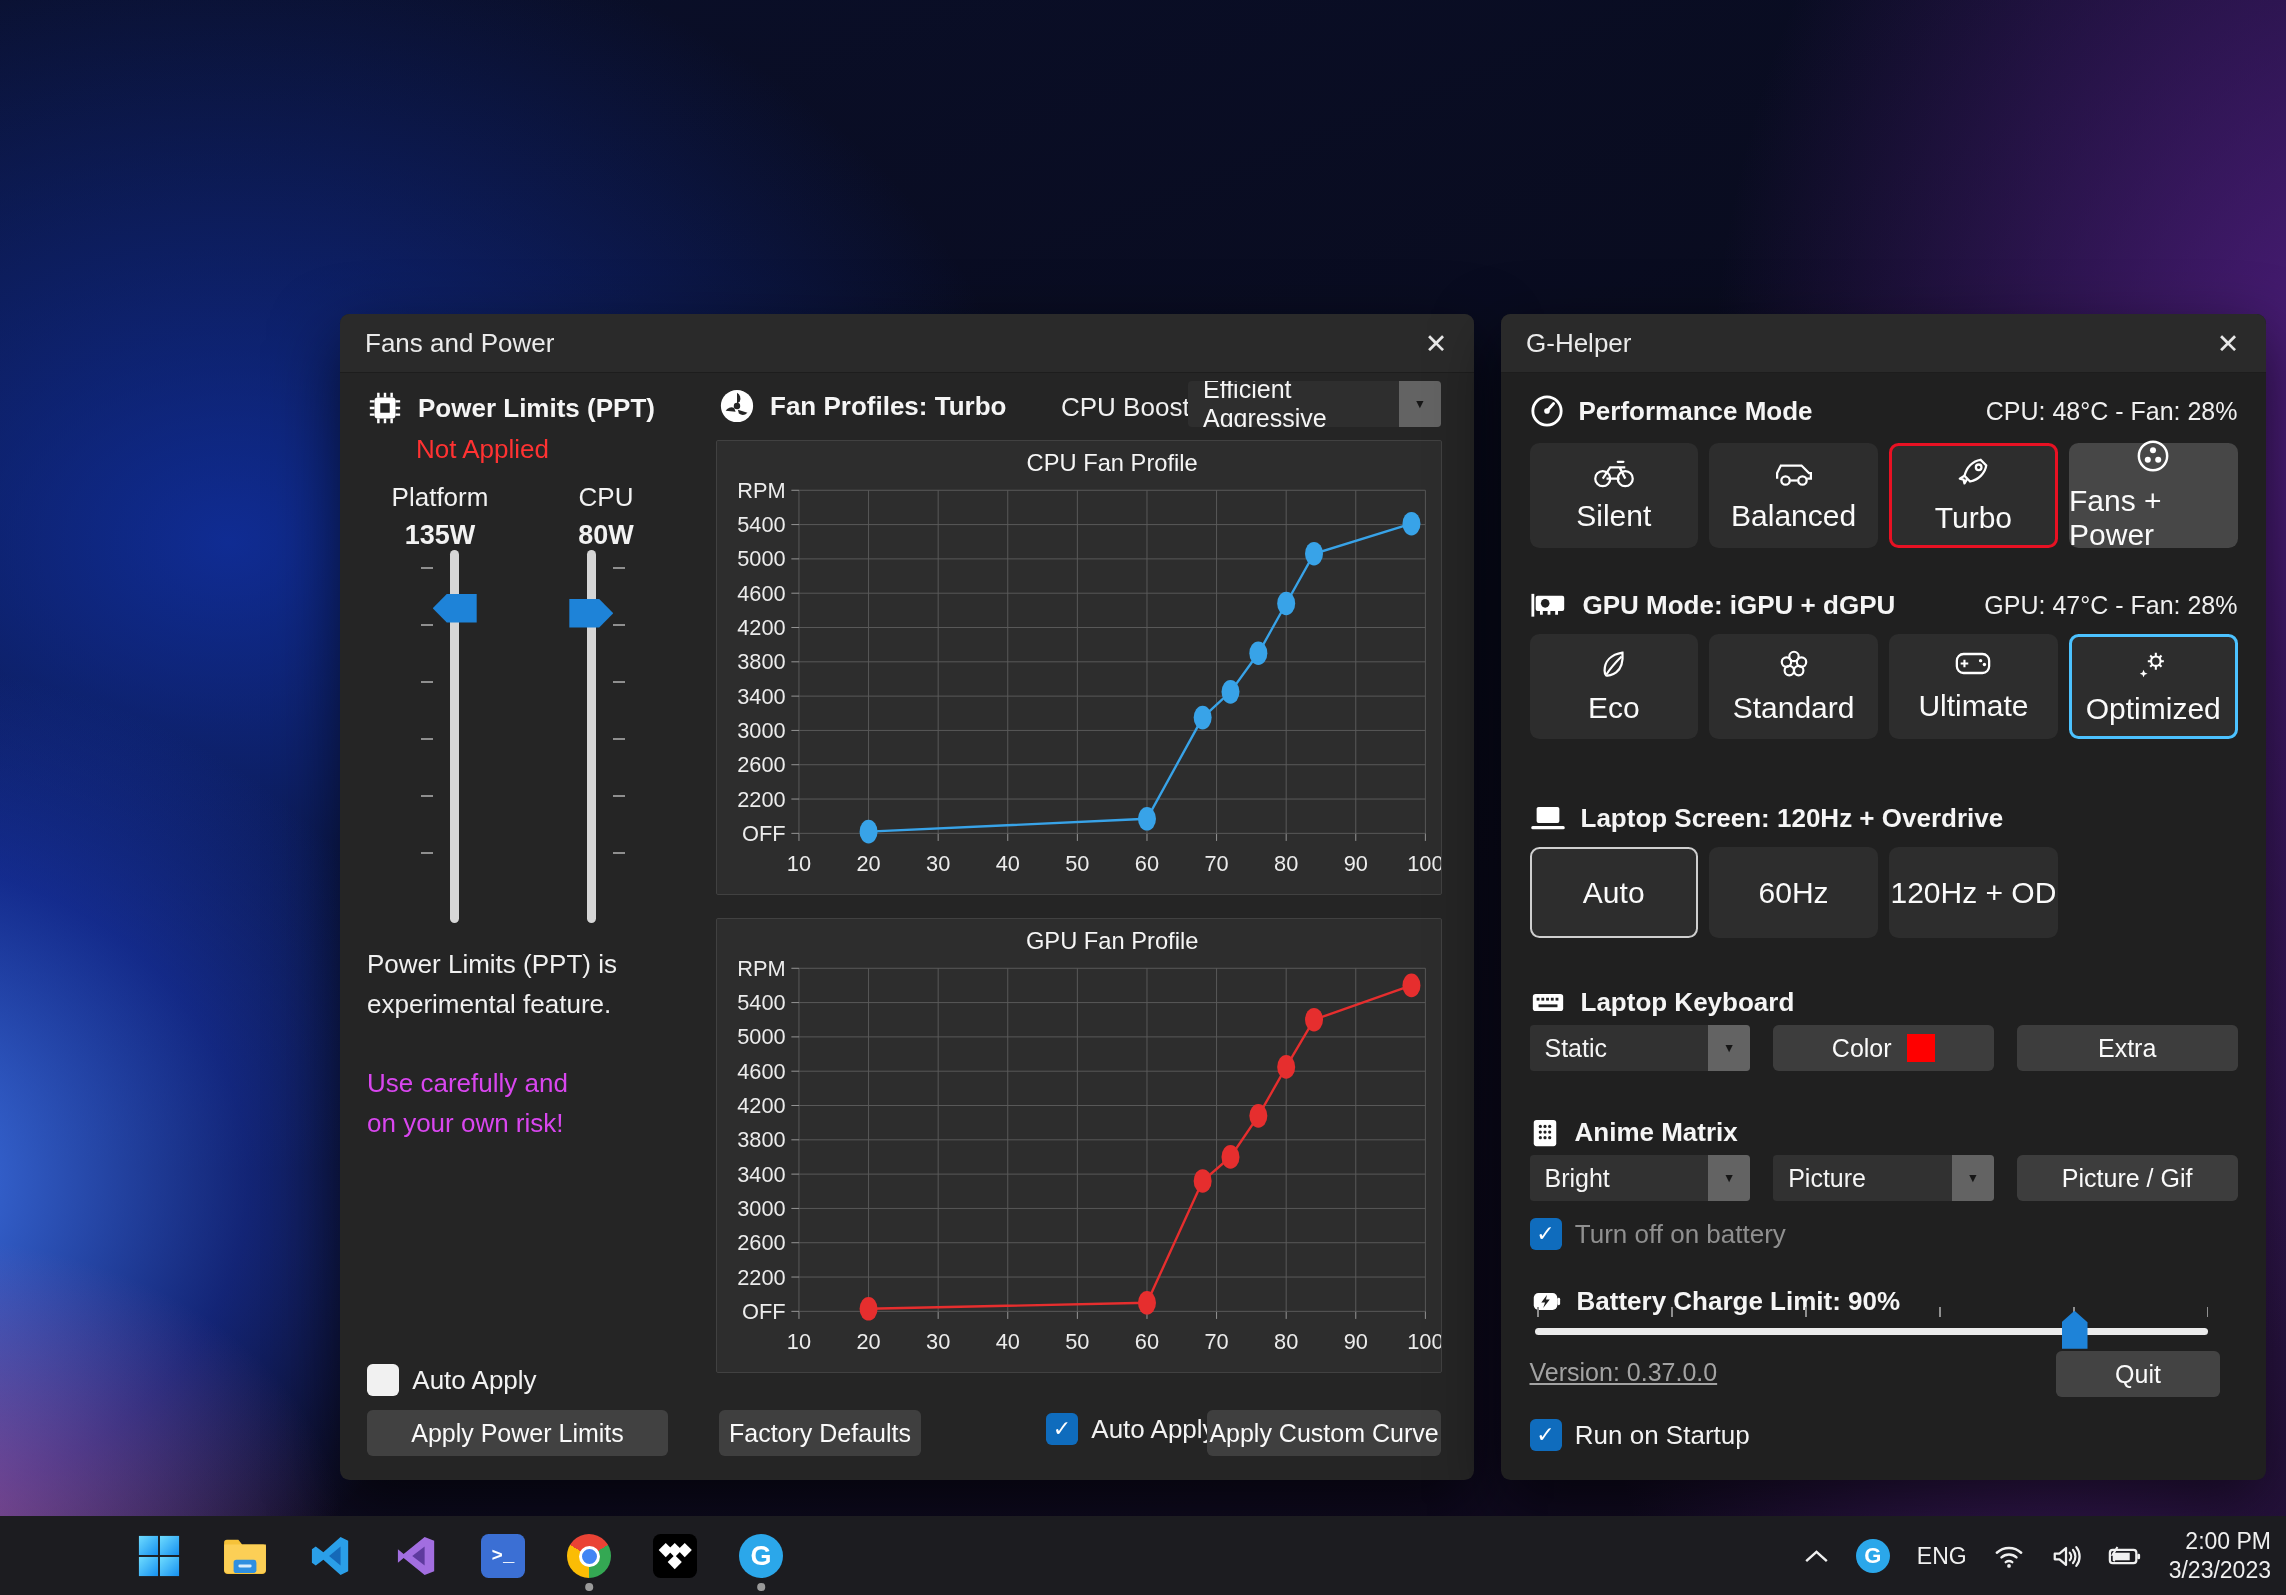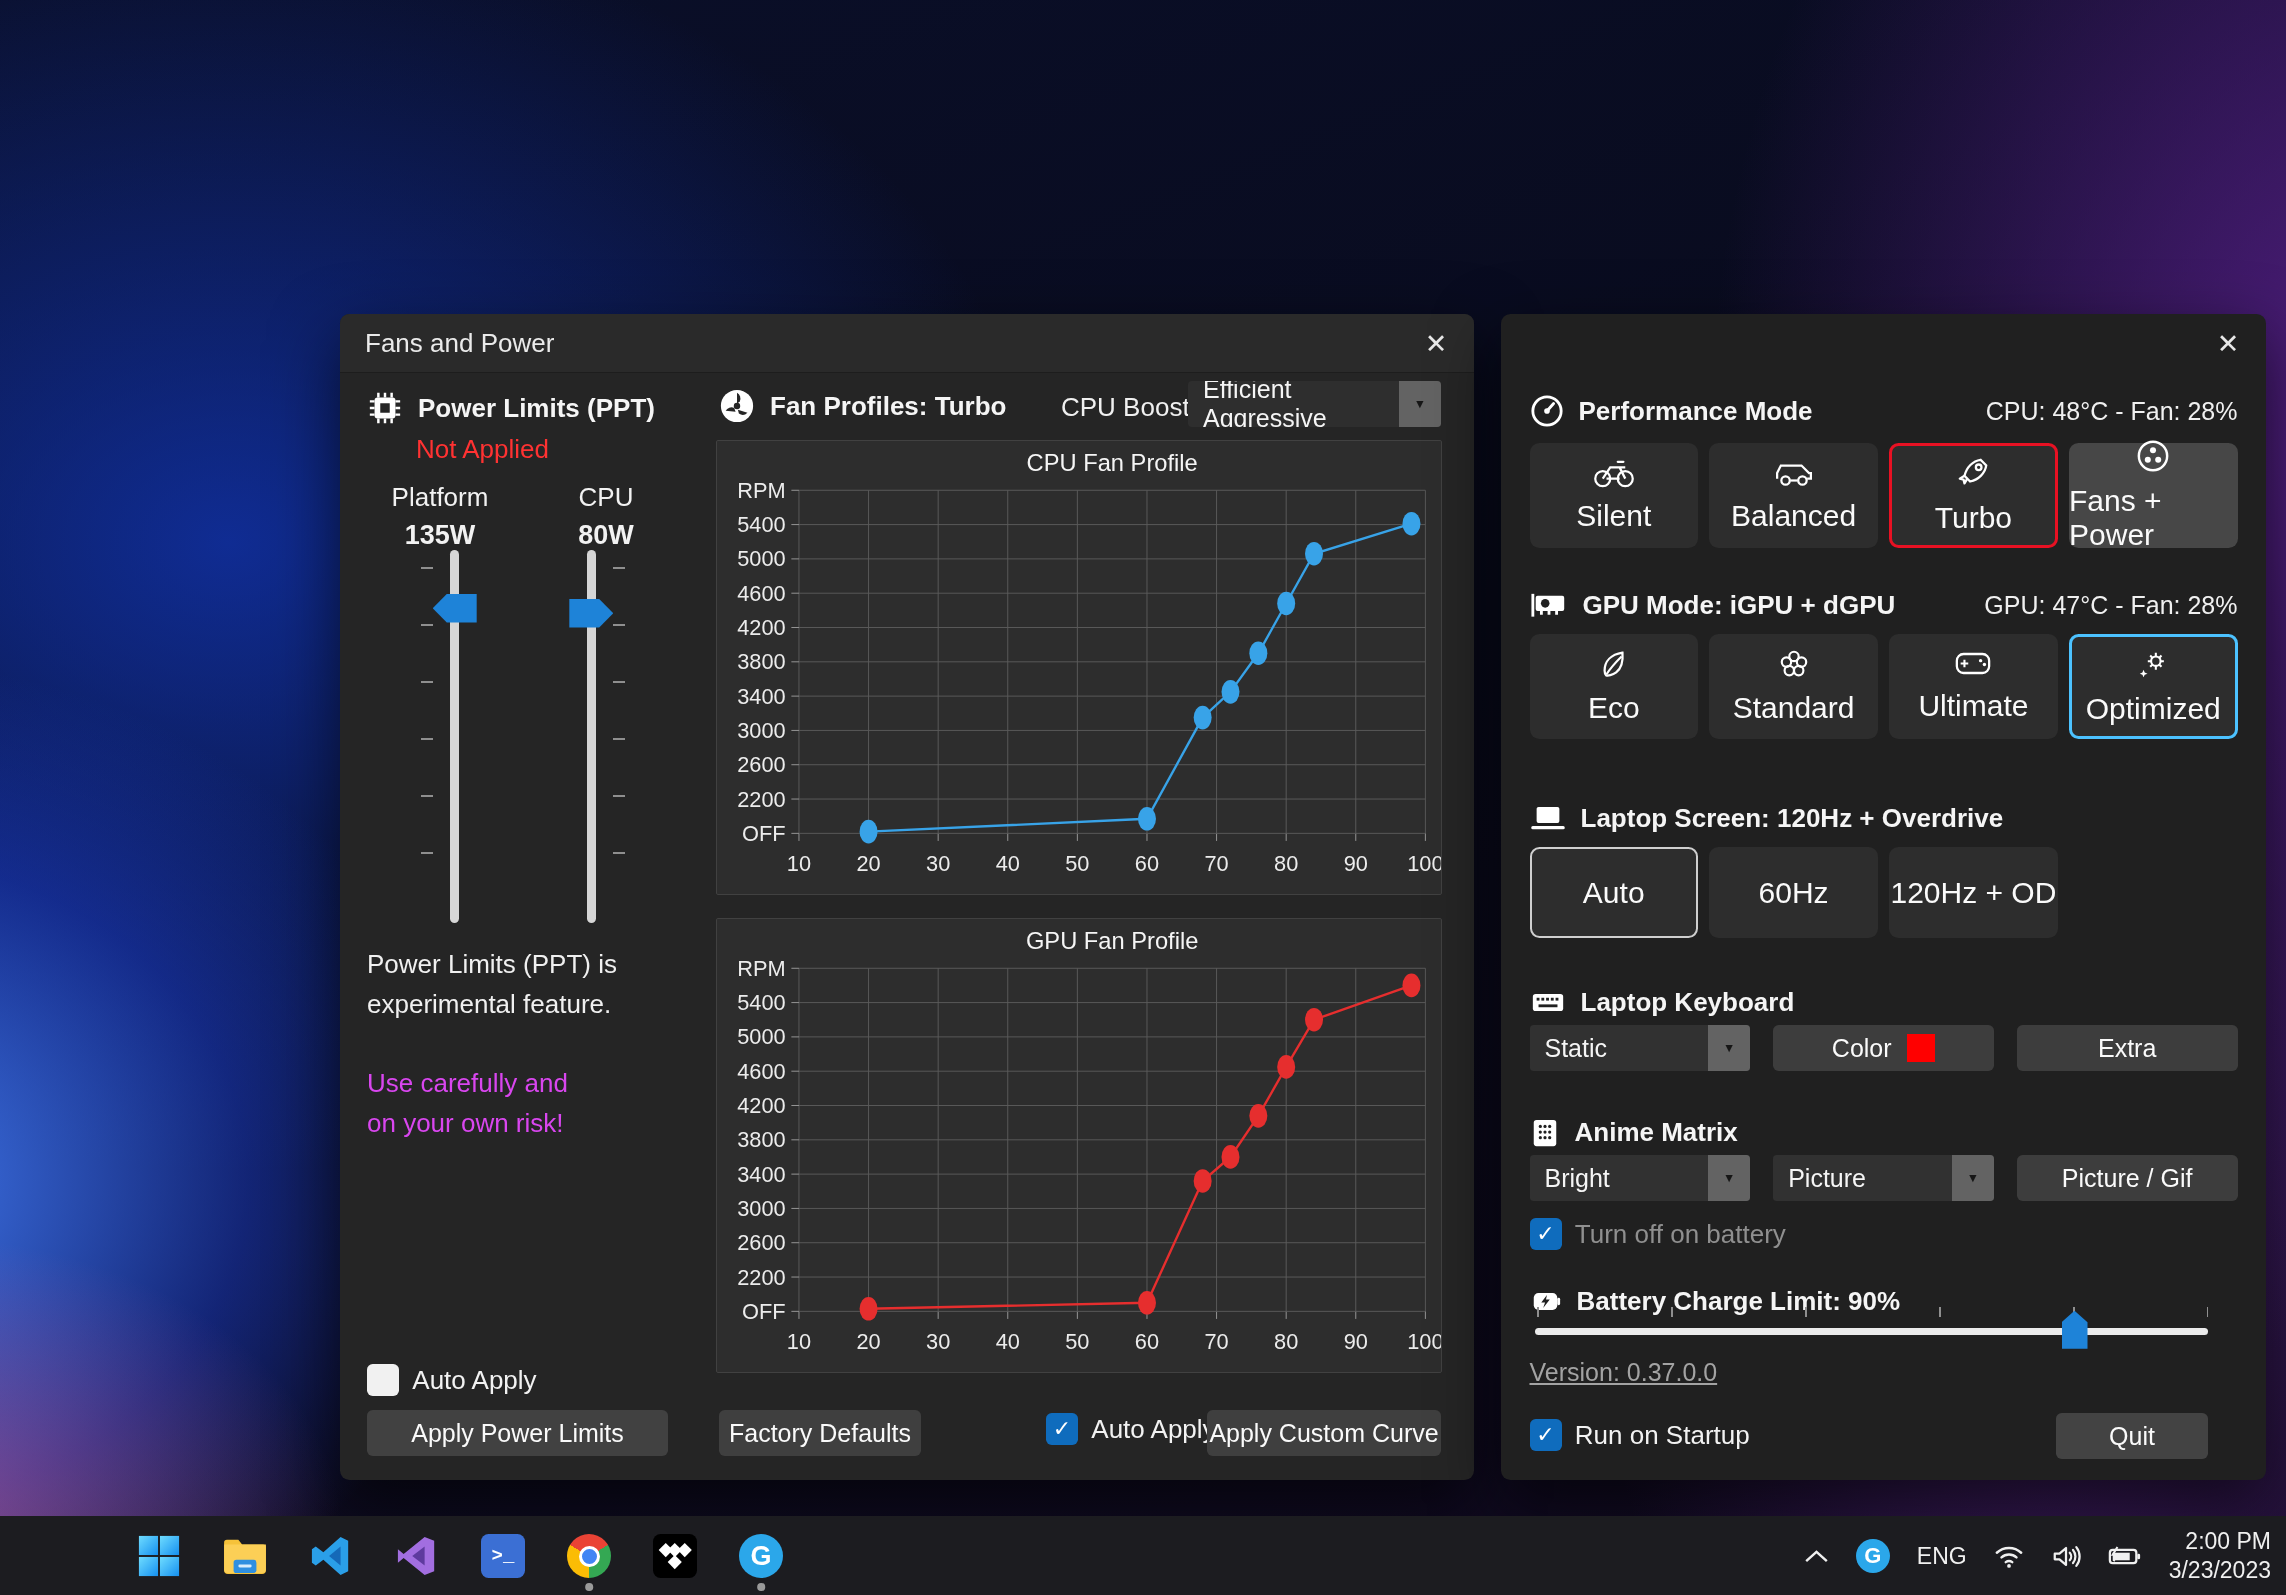--- a/index.html
+++ b/index.html
@@ -94,21 +94,21 @@
   .gh-bat-head  { top:972px; }
   .bat-slider   { position:absolute; left:28.5px; top:993px; width:708px; height:57px; }
   .bat-ticks    { position:absolute; left:7.6px; top:0; width:671px; height:9.5px;
                   background:repeating-linear-gradient(to right,#8f8f8f 0 1.9px,transparent 1.9px 134px); }
   .bat-track    { position:absolute; left:5.7px; top:21px; width:673px; height:6.7px; background:#ebebeb; border-radius:3.8px; }
   .bat-thumb    { position:absolute; left:532px; top:3.8px; width:26px; height:38px; background:#1e83d8;
                   clip-path:polygon(50% 0,100% 30%,100% 100%,0 100%,0 30%); }
   .gh-version   { position:absolute; left:28.5px; top:1044px; font-size:25px; color:#a3a3a3;
                   text-decoration:underline; }
   .gh-startup   { position:absolute; left:28.5px; top:1105px; }
-  .gh-quit      { position:absolute; left:555px; top:1099px; width:152px; background:#434343; }
+  .gh-quit      { position:absolute; left:555px; top:1037px; width:164px; background:#434343; }
   .swatch-red   { width:28.5px; height:28.5px; background:#ff0000; margin-left:15px; }
   .kb-color     { background:#3d3d3d; } .kb-extra { background:#3d3d3d; } .mx-pic { background:#3d3d3d; }
 
   
   .ic { flex:0 0 auto; display:block; }
 
   
   .taskbar { position:absolute; left:0; bottom:0; width:100%; height:80px; background:#1c1c20; }
   .tb-apps { position:absolute; left:135px; top:0; height:80px; display:flex; align-items:center; gap:38px; }
   .tb-app  { position:relative; width:48px; height:48px; display:flex; align-items:center; justify-content:center; }
@@ -362,20 +362,23 @@
   <div class="auto2 chk-row">
     <div class="chk on">
       <span>✓</span>
     </div>
     <span>Auto Apply</span>
   </div>
   <div class="btn btn-curve">Apply Custom Curve</div>
 </div>
 
 <div class="win win-gh">
+  <div class="titlebar">
+    <span>G-Helper</span>
+  </div>
   <div class="close-btn">✕</div>
 
   <div class="sec-head h-row gh-perf-head">
     <svg class="ic" width="34" height="34" viewBox="0 0 36 36">
       <circle cx="18" cy="18" r="15" fill="none" stroke="#fff" stroke-width="3"></circle>
       <path d="M18 18L25 10" stroke="#fff" stroke-width="3" stroke-linecap="round"></path>
       <circle cx="18" cy="18" r="3" fill="#fff"></circle>
     </svg>
     <span>Performance Mode</span>
     <span class="status">CPU: 48°C -  Fan: 28%</span>

